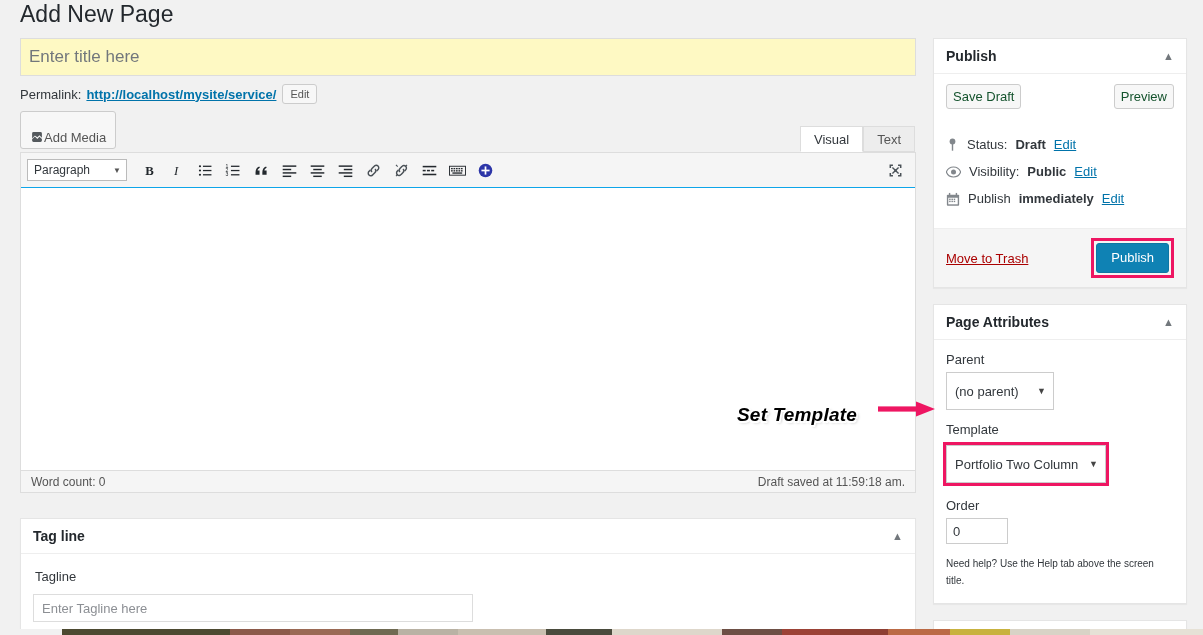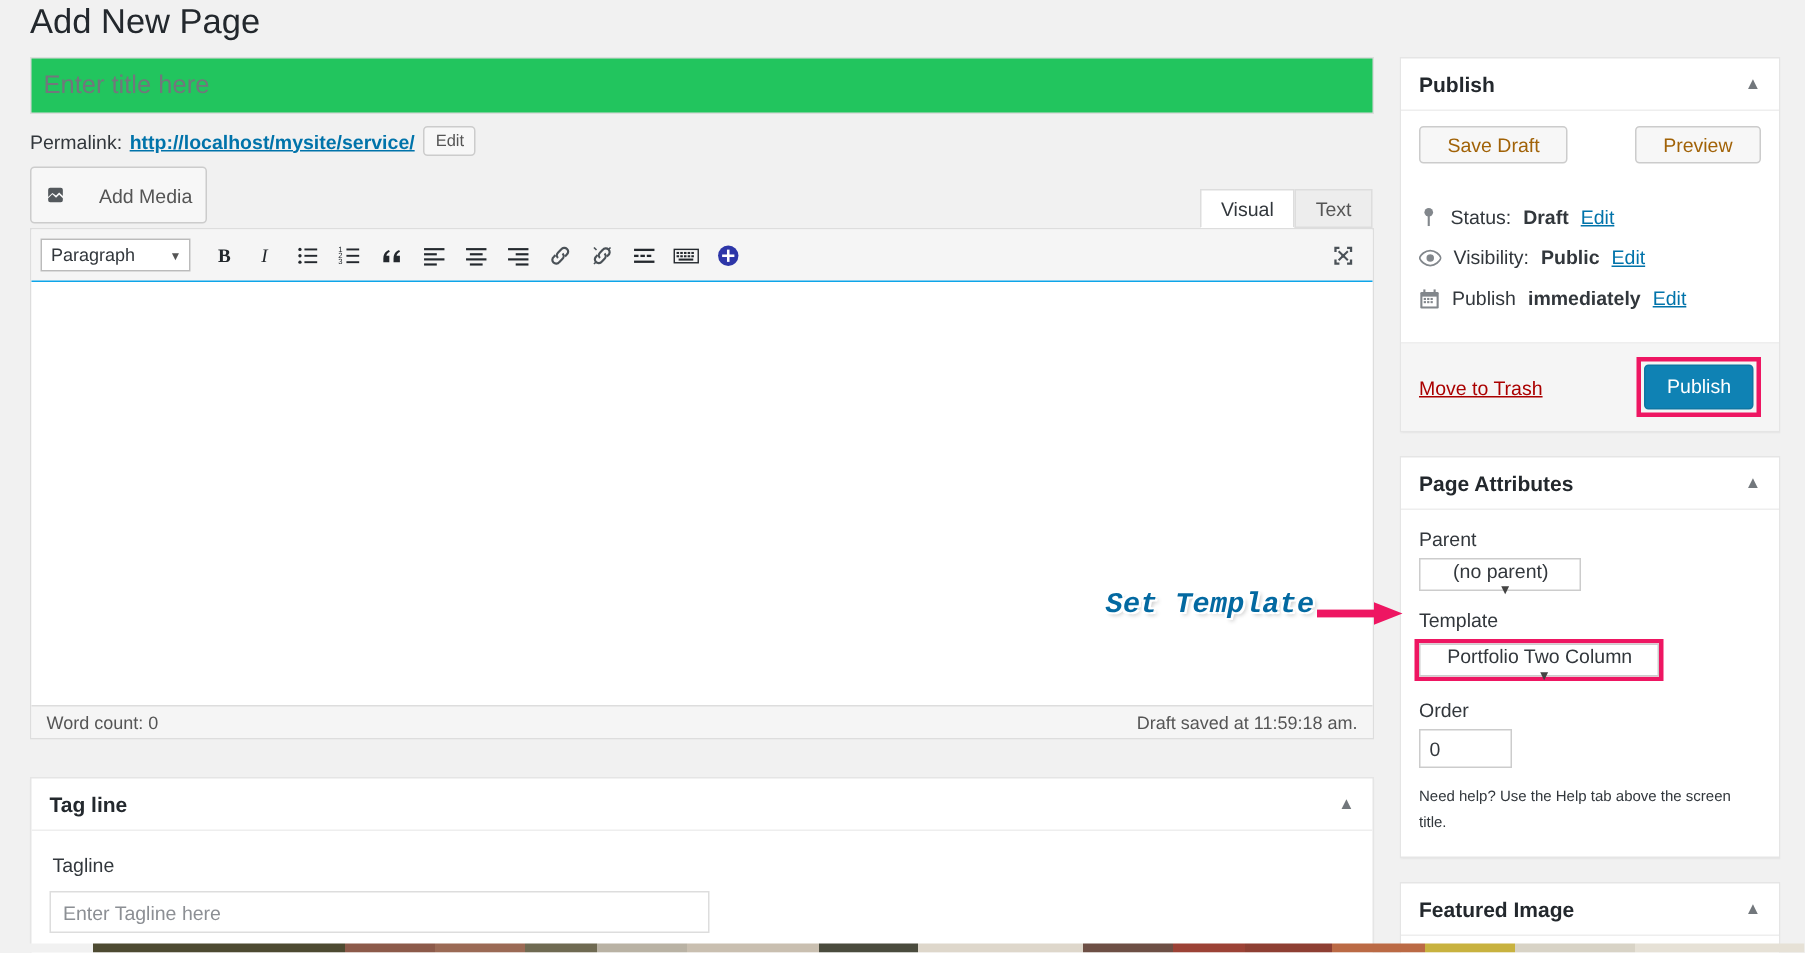--- a/index.html
+++ b/index.html
@@ -20,21 +20,21 @@
     font-size: 23px; font-weight: 400; color: #23282d;
     line-height: 29px; padding: 0; margin: 0;
   }
 
   
   .main-col { position: absolute; left: 20px; top: 38px; width: 896px; }
 
   .title-input {
     display: block; width: 896px; height: 38px;
     padding: 3px 8px; font-size: 17px; line-height: 30px;
-    color: #32373c; background: #22c55e;
+    color: #32373c; background: #fef9c3;
     border: 1px solid #ddd; border-radius: 0;
     font-family: "Liberation Sans", sans-serif;
     outline: none;
   }
   .title-input::placeholder { color: #72777c; opacity: 1; }
 
   .permalink-row {
     margin-top: 7px; font-size: 13px; color: #32373c;
     display: flex; align-items: center; height: 22px;
   }
@@ -49,21 +49,21 @@
     border-radius: 3px; color: #555; cursor: pointer;
     font-family: "Liberation Sans", sans-serif;
   }
 
   
   .media-row {
     margin-top: 12px; display: flex; align-items: center; gap: 6px;
     height: 26px;
   }
   .btn-media {
-    display: inline-flex; align-items: center; gap: 22px;
+    display: inline-flex; gap: 0;
     height: 26px; padding: 18px 9px;
     background: #f7f7f7; border: 1px solid #ccc; border-radius: 3px;
     font-size: 13px; color: #555; cursor: pointer; white-space: nowrap;
   }
   .btn-media.primary {
     background: #1b78a2; border-color: #16688e; color: #fff;
     font-weight: 400;
   }
   .ico { display: inline-block; line-height: 0; }
 
@@ -135,22 +135,22 @@
 
   
   .sidebar { position: absolute; left: 933px; top: 38px; width: 254px; }
   .sidebar .metabox { margin-bottom: 16px; }
 
   .pub-top {
     padding: 10px 12px 4px; display: flex; align-items: flex-start;
     justify-content: space-between;
   }
   .btn-grey {
-    font-size: 13px; padding: 4px 18px; background: #f7f7f7;
-    border: 1px solid #ccc; border-radius: 3px; color: #a16207;
+    font-size: 13px; padding: 4px 6px; background: #f7f7f7;
+    border: 1px solid #ccc; border-radius: 3px; color: #14532d;
     cursor: pointer; font-family: "Liberation Sans", sans-serif;
   }
   .pub-lines { padding: 2px 12px 10px; margin-top: 22px; }
   .pub-line {
     display: flex; align-items: center; gap: 8px;
     font-size: 13px; color: #32373c; margin-bottom: 11px; line-height: 16px;
   }
   .pub-line .lbl { color: #32373c; }
   .pub-line b { font-weight: 700; }
   .lnk { color: #0073aa; text-decoration: underline; cursor: pointer; }
@@ -168,24 +168,24 @@
   }
   .btn-publish {
     background: #0f82b4; border: 1px solid #0e76a3; color: #fff;
     font-size: 13px; padding: 5px 14px; border-radius: 3px;
     cursor: pointer; font-family: "Liberation Sans", sans-serif;
     line-height: 18px;
   }
 
   .attr-label { font-size: 13px; color: #32373c; margin: 2px 0 5px; }
   .wp-select {
-    height: 22px; background: #fff; border: 1px solid #ccc;
+    height: 38px; background: #fff; border: 1px solid #ccc;
     font-size: 13px; color: #32373c; display: flex; align-items: center;
     justify-content: space-between; padding: 0 7px 0 8px;
-    cursor: pointer; width: 108px; flex-direction: column;
+    cursor: pointer; width: 108px;
   }
   .wp-select .caret { font-size: 9px; color: #444; margin-left: 6px; }
   .tpl-hl {
     border: 3px solid #ee1662; display: inline-block; padding: 0;
     margin: 0 0 0 -3px;
   }
   .wp-select.tpl { width: 160px; border: 1px solid #ccc; }
   .order-input {
     width: 62px; height: 26px; padding: 2px 6px; font-size: 13px;
     border: 1px solid #ccc; background: #fff; color: #32373c;
@@ -194,24 +194,24 @@
   .help-note {
     font-size: 10px; color: #32373c; line-height: 17px; margin-top: 11px;
   }
   .feat-link {
     color: #0073aa; text-decoration: underline; font-size: 13px;
     cursor: pointer; display: inline-block; padding: 2px 0;
   }
 
   
   .annot-text {
-    position: absolute; left: 737px; top: 392px;
+    position: absolute; left: 737px; top: 404px;
     font-size: 19px; font-weight: 700; font-style: italic;
-    color: #0369a1;
-    font-family: Liberation Mono, monospace;
+    color: #000000;
+    font-family: Liberation Sans, sans-serif;
     letter-spacing: .2px;
     text-shadow:
       -1.5px -1.5px 0 #fff, 1.5px -1.5px 0 #fff,
       -1.5px  1.5px 0 #fff, 1.5px  1.5px 0 #fff,
       0 0 3px #fff, 2px 2px 3px rgba(0,0,0,.25);
     white-space: nowrap;
   }
   .annot-arrow {
     position: absolute; left: 878px; top: 401px;
     width: 58px; height: 16px;

